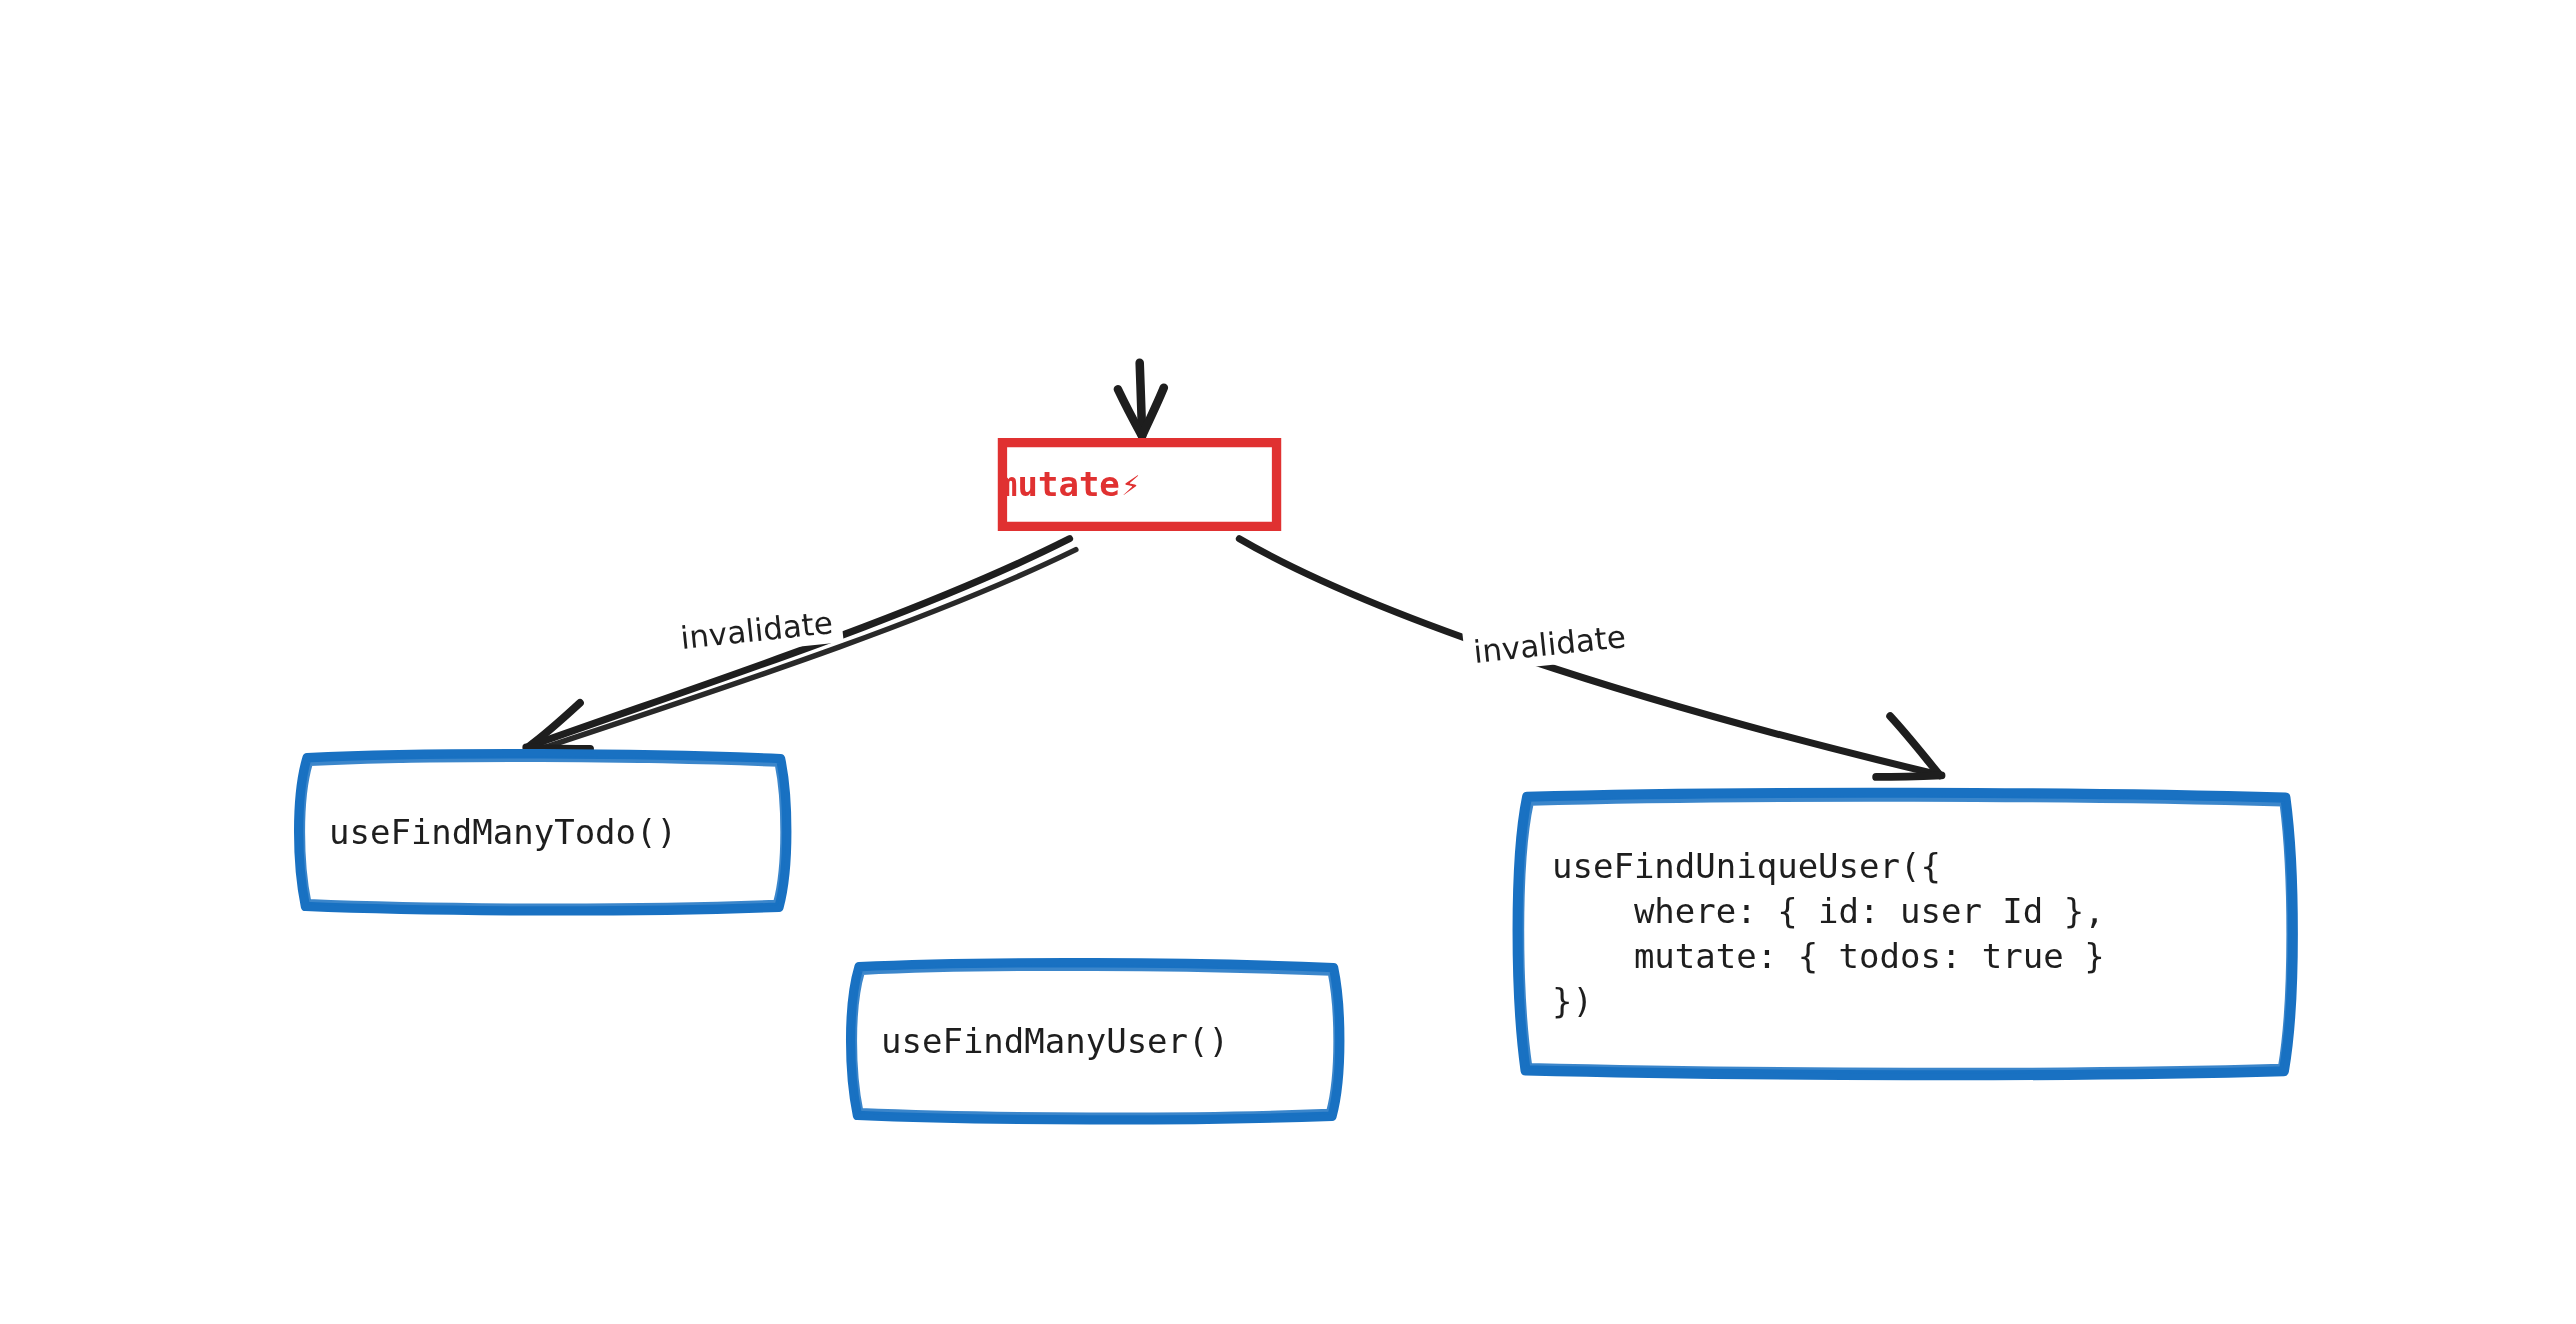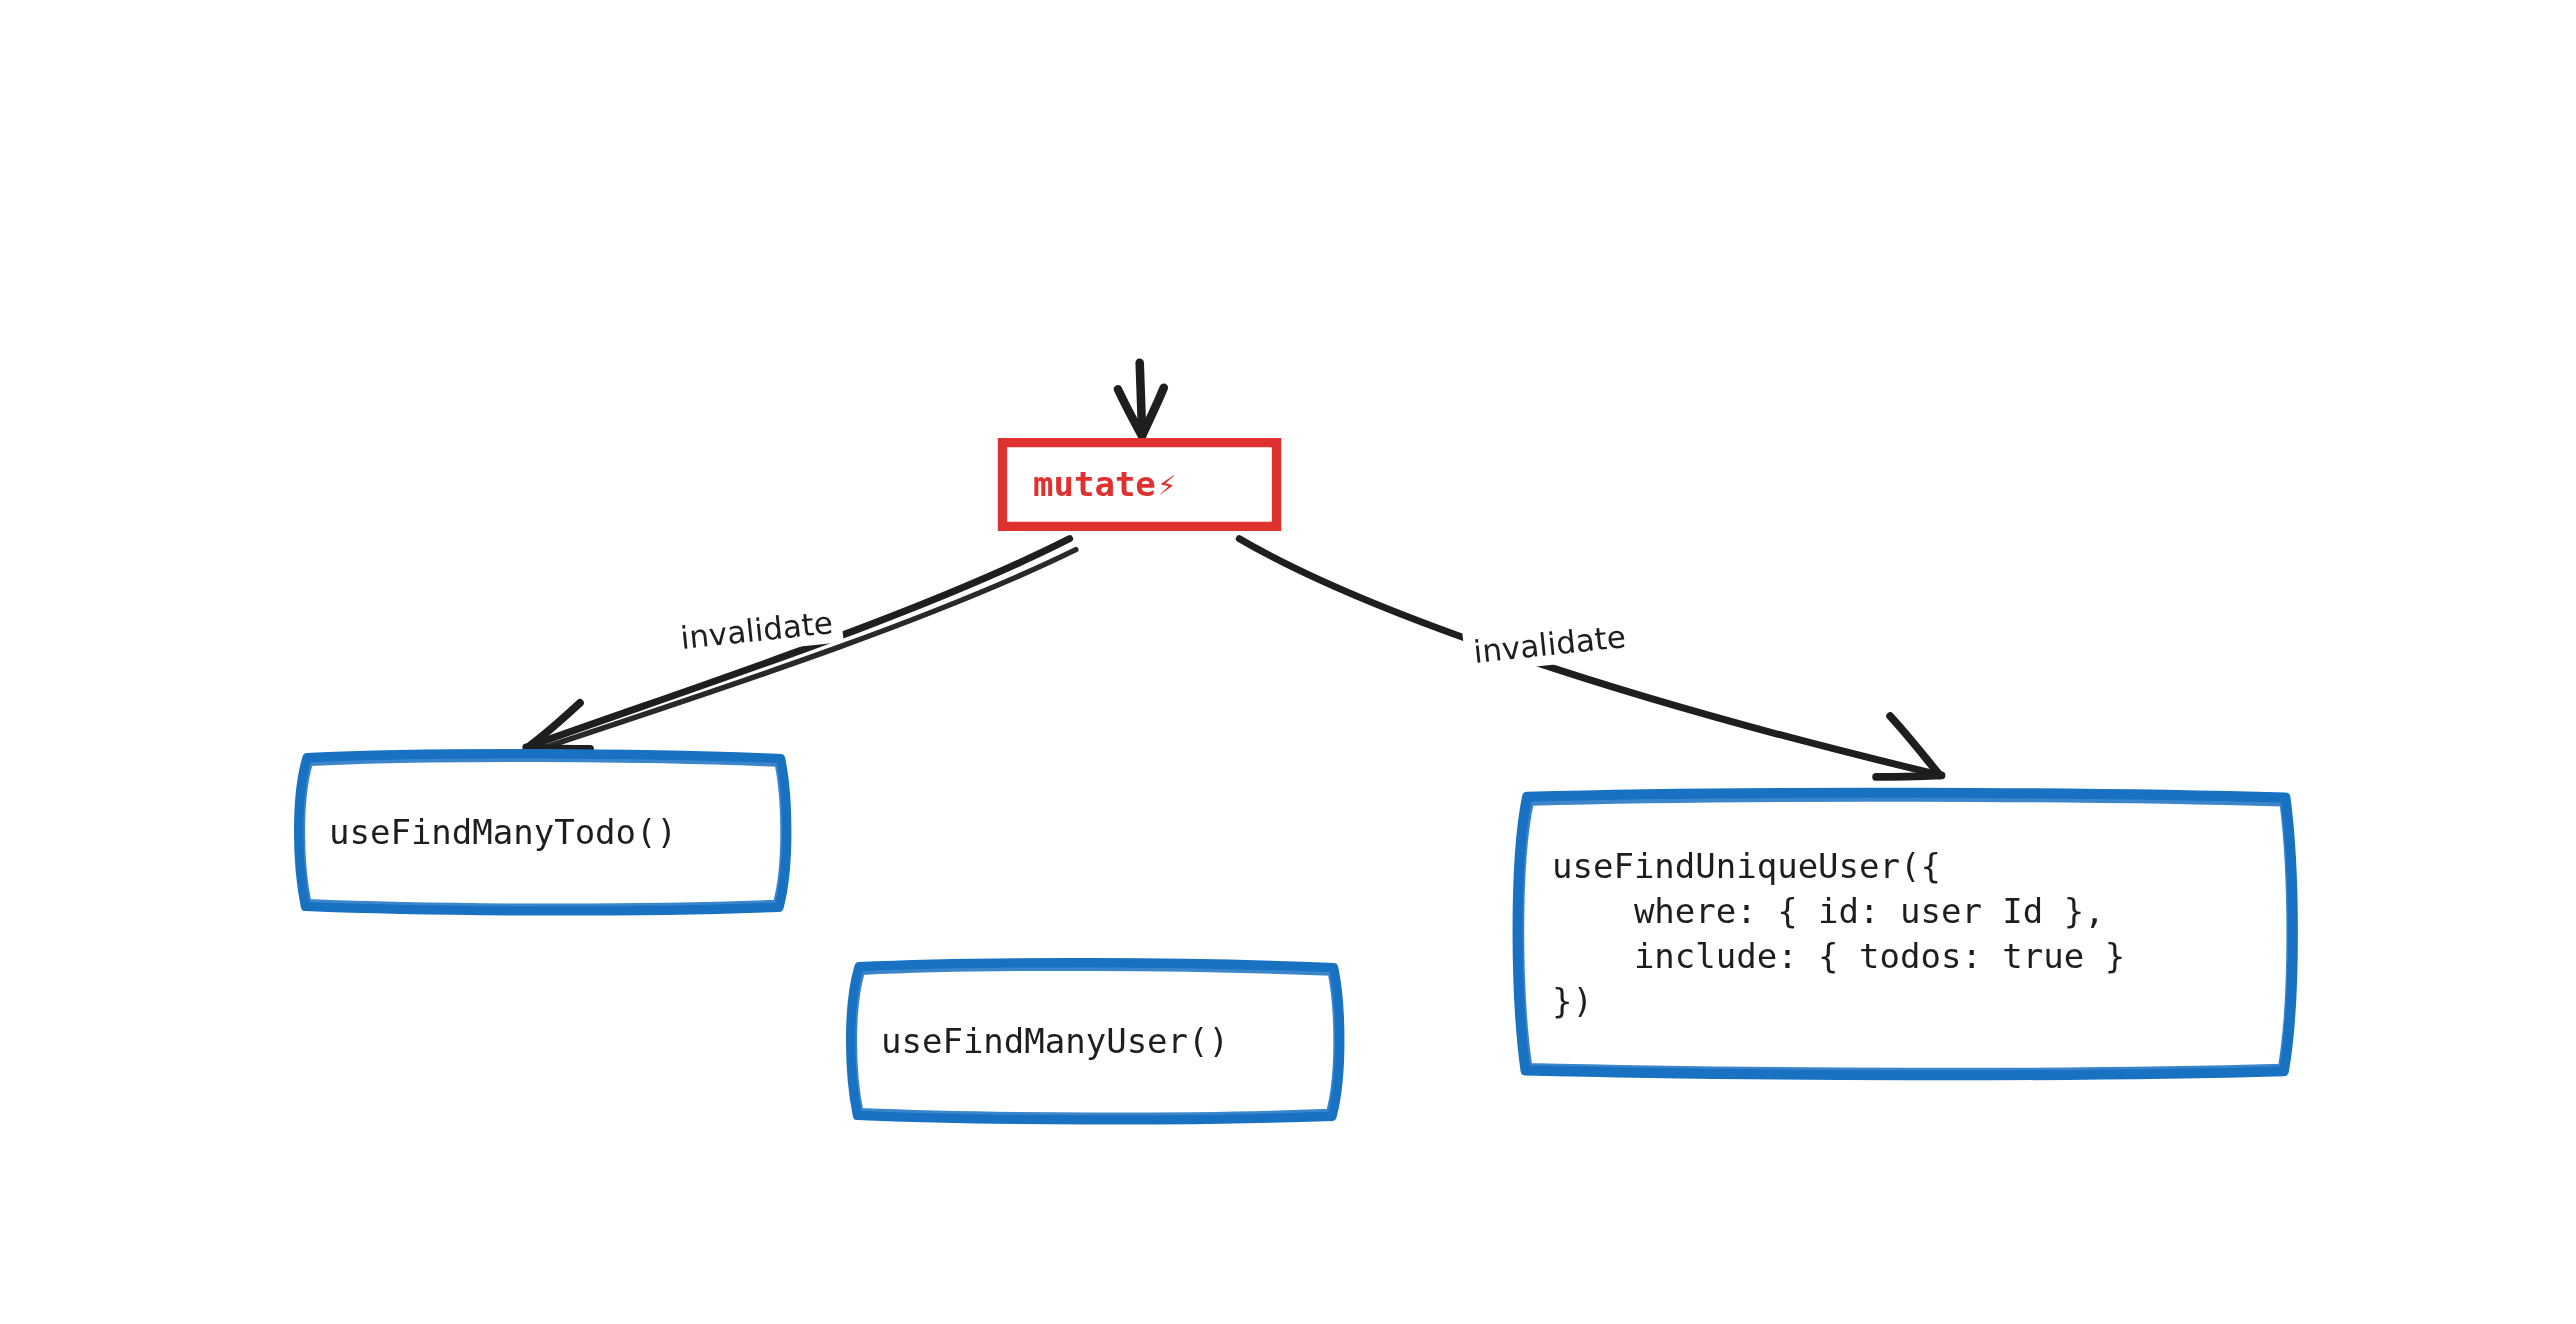--- a/index.html
+++ b/index.html
@@ -46,21 +46,20 @@
   #node-create-todo {
     left: 882px; top: 223px;
     width: 514px; height: 139px;
     padding-left: 61px;
   }
   #node-create-todo .node-label { font-size: 36px; }
 
   #node-mutate {
     left: 997px; top: 438px;
     width: 285px; height: 93px;
-    padding-left: 36px;
     align-items: center;
   }
   #node-mutate .node-label {
     font-size: 34px;
     color: #e03131;
     font-weight: 700;
     display: flex;
     align-items: center;
   }
   #mutate-bolt {
@@ -186,18 +185,18 @@
 
   <div class="node" id="node-find-unique-user">
     <svg class="sketch-border" viewBox="0 0 1052 372" preserveAspectRatio="none">
       <path d="M40,10 C320,2 760,4 1014,11 C1026,100 1028,270 1012,362
                C740,370 320,368 38,361 C25,268 23,92 40,10 Z" fill="none" stroke="#1971c2" stroke-width="13" stroke-linecap="round" stroke-linejoin="round"></path>
       <path d="M45,18 C322,10 760,12 1010,19 C1021,104 1023,266 1008,356
                C740,364 322,362 43,355 C30,264 28,96 45,18 Z" fill="none" stroke="#1971c2" stroke-width="7" stroke-linecap="round" stroke-linejoin="round" opacity="0.85"></path>
     </svg>
     <span class="node-label">useFindUniqueUser({
     where: { id: user Id },
-    include: { todos: true }
+    mutate: { todos: true }
 })</span>
   </div>
 
 </div>
 
 
 </body></html>

